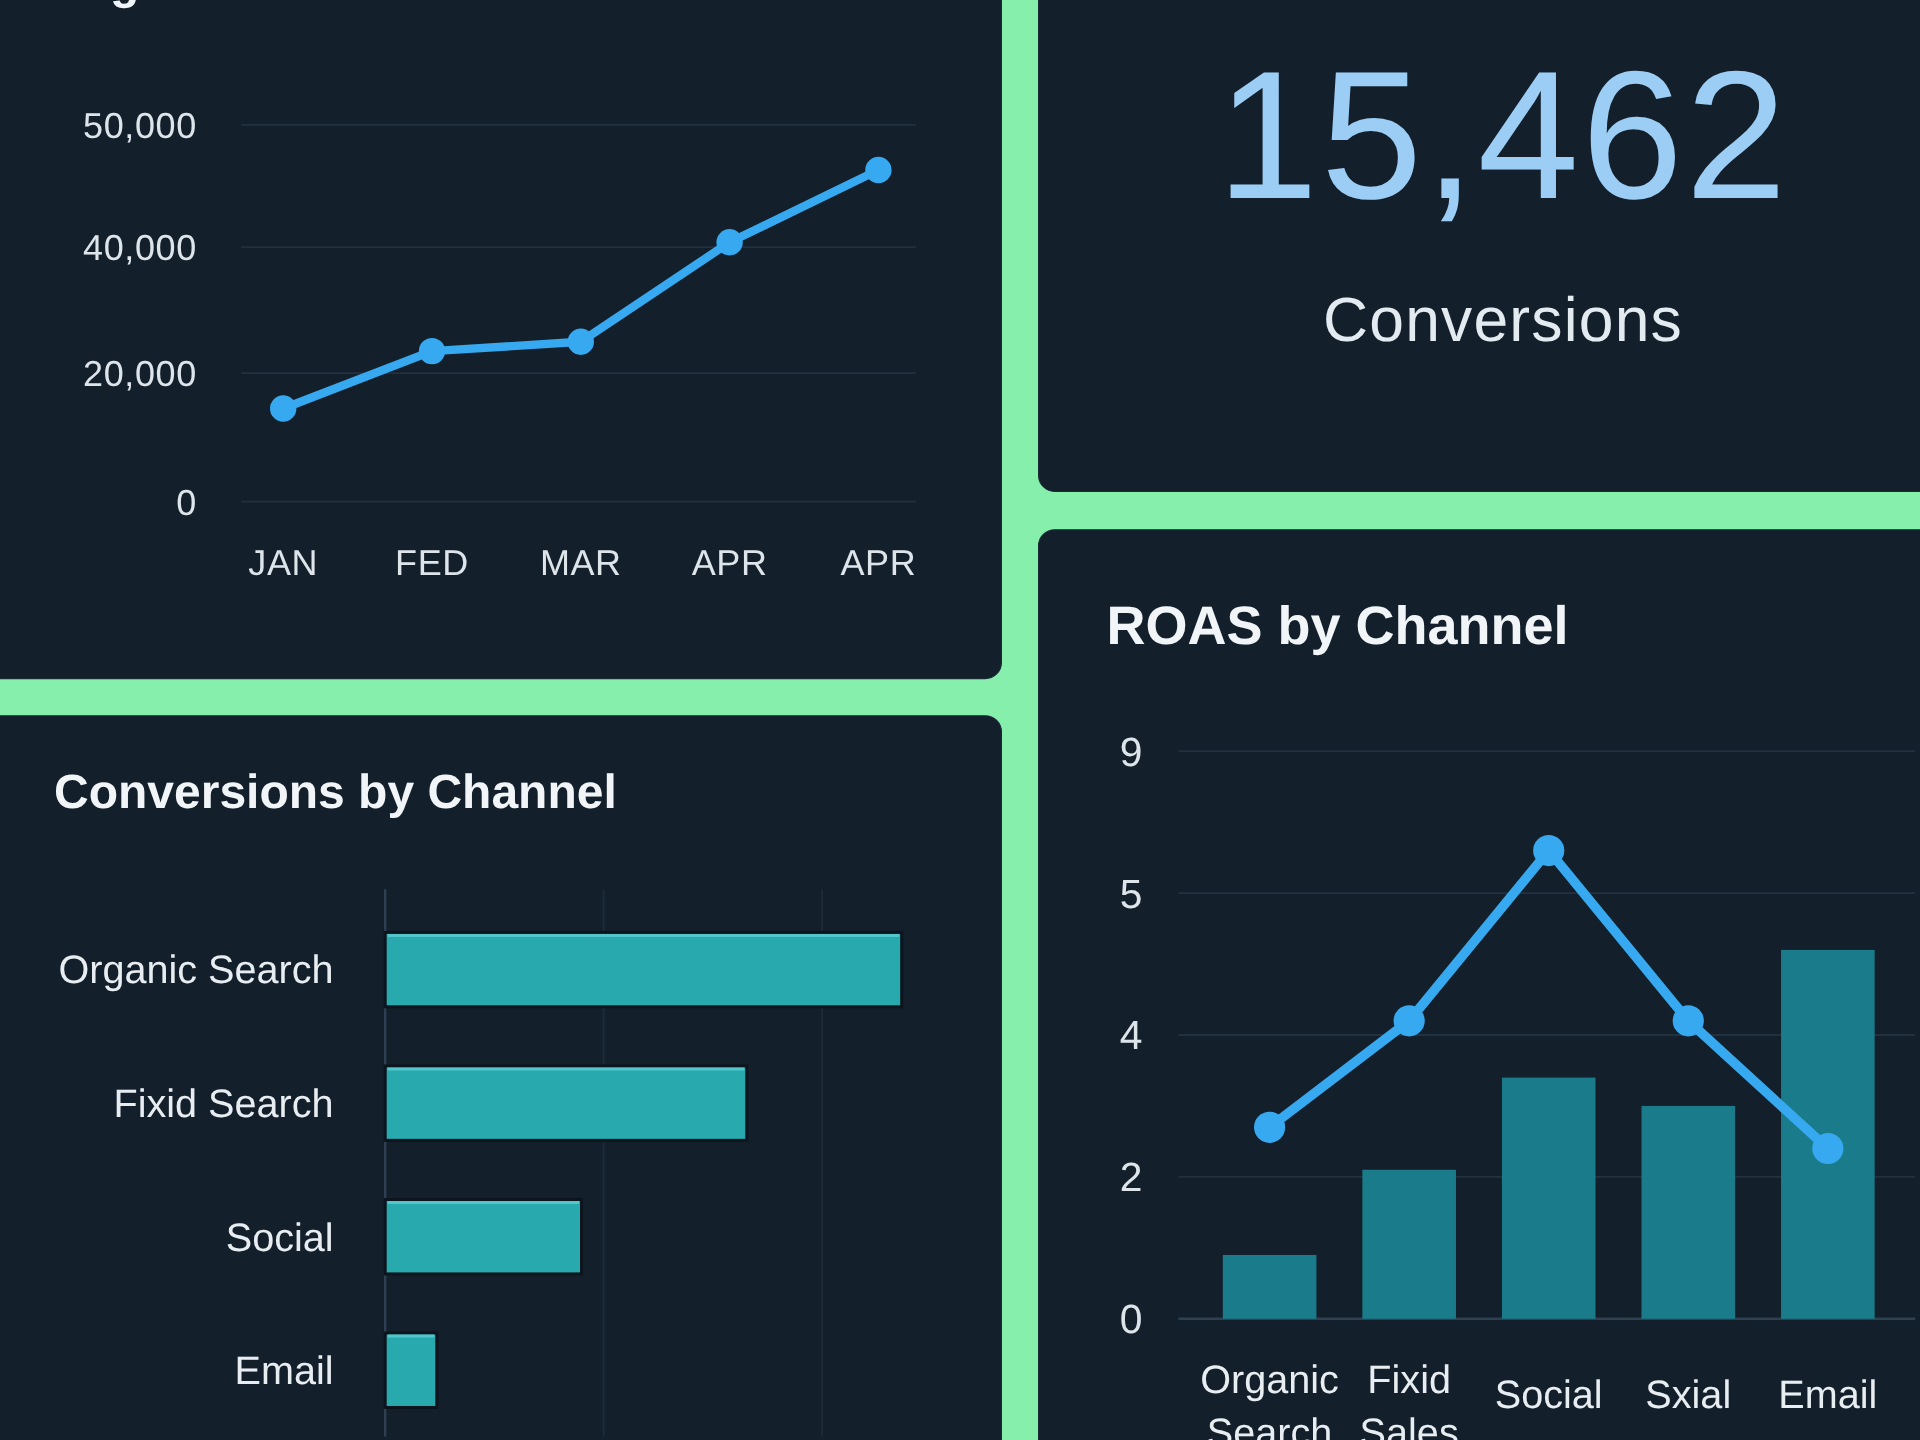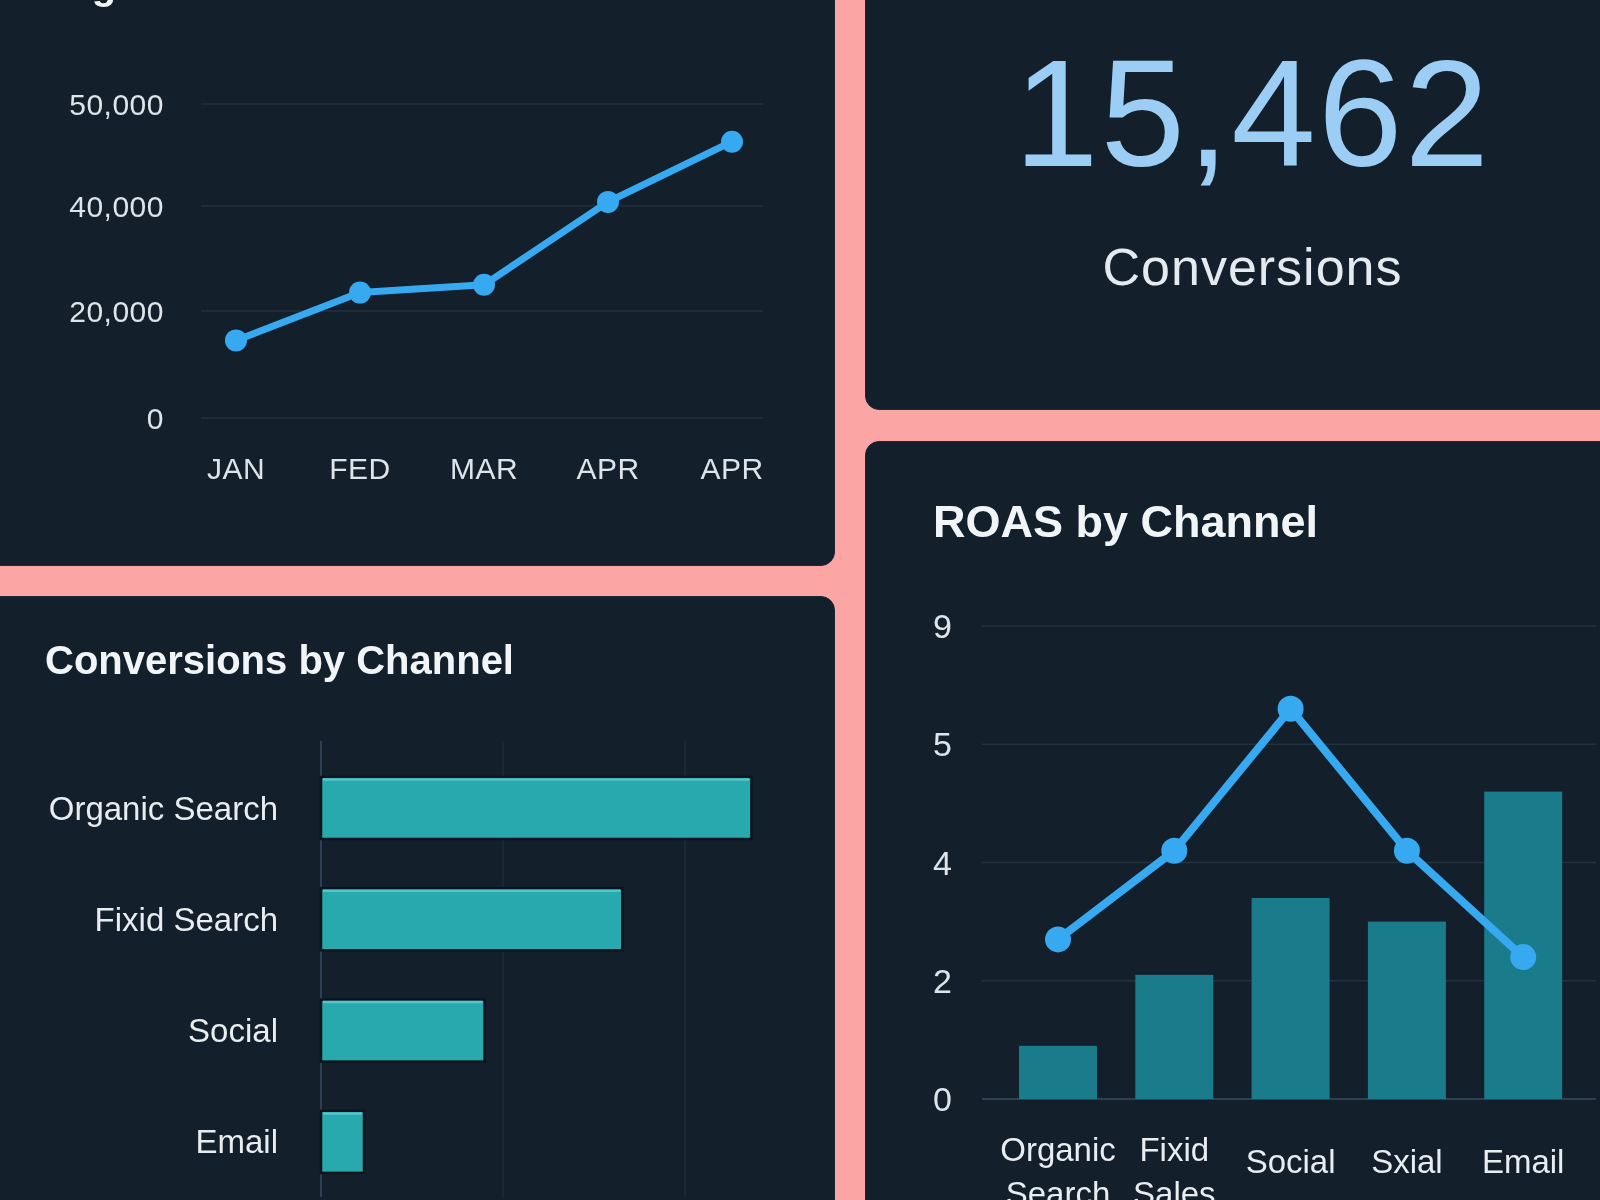--- a/index.html
+++ b/index.html
@@ -1,30 +1,30 @@
 <!DOCTYPE html>
 <html><head>
 <meta charset="utf-8">
 <style>
   html,body{margin:0;padding:0;background:#0a1016;}
-  #screen{position:relative;width:1600px;height:1200px;background:#fca5a5;overflow:hidden;
+  #screen{position:relative;width:1600px;height:1200px;background:#86efac;overflow:hidden;
           font-family:"Liberation Sans", sans-serif;}
   .panel{position:absolute;background:#131f2b;border:1px solid #1b2936;border-radius:14px;overflow:hidden;box-sizing:border-box;}
   #p-traffic{left:-20px;top:-16px;width:855px;height:582px;}
   #p-kpi{left:865px;top:-16px;width:755px;height:426px;}
   #p-conv{left:-20px;top:596px;width:855px;height:624px;}
   #p-roas{left:865px;top:441px;width:755px;height:779px;}
   
   .frame{position:absolute;left:20px;top:16px;right:0;bottom:0;}
   #p-conv .frame{top:0;}
   #p-roas .frame{top:0;}
   .chart-title{position:absolute;color:#f1f5f8;font-size:40px;font-weight:bold;line-height:52px;white-space:nowrap;}
   #traffic-title{left:44px;top:-42px;}
   #conv-title{left:44px;top:37px;}
-  #roas-title{left:47px;top:54px;font-size:45px;}
+  #roas-title{left:36px;top:54px;font-size:45px;}
   svg{position:absolute;left:0;top:0;}
   text.ax{font-family:"Liberation Sans",sans-serif;font-size:30px;fill:#dde4ea;letter-spacing:.5px;}
   text.ax2{font-family:"Liberation Sans",sans-serif;font-size:33px;fill:#e8edf1;}
   text.ax3{font-family:"Liberation Sans",sans-serif;font-size:34px;fill:#dde4ea;}
   .kpi-value{position:absolute;left:0;top:34px;width:100%;text-align:center;
              font-size:152px;line-height:156px;color:#9ccdf4;letter-spacing:2px;}
   .kpi-label{position:absolute;left:0;top:238px;width:100%;text-align:center;
              font-size:52px;line-height:56px;color:#e3ebf1;letter-spacing:1px;}
 </style>
 </head>

